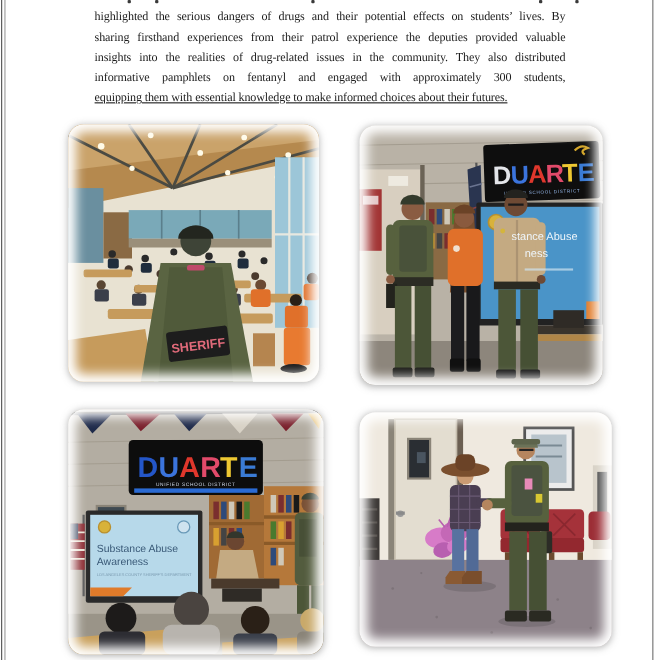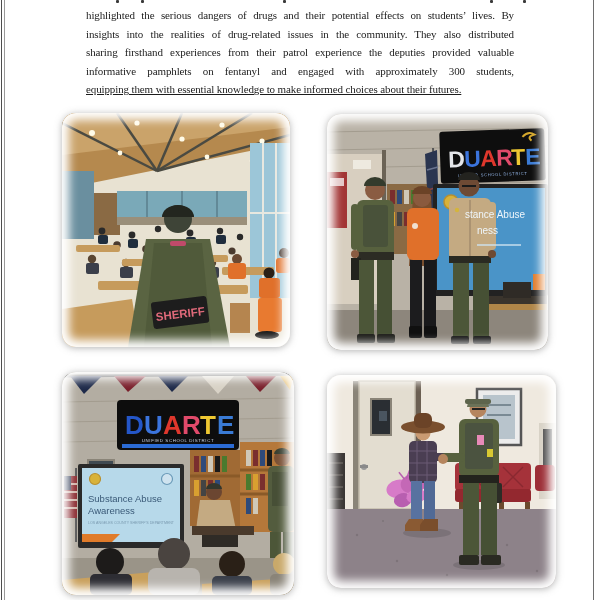--- a/index.html
+++ b/index.html
@@ -43,22 +43,22 @@
   <div class="vline r1"></div>
 
   <div class="remnant" style="left:116px"></div>
   <div class="remnant" style="left:141px"></div>
   <div class="remnant" style="left:283px"></div>
   <div class="remnant" style="left:490px"></div>
   <div class="remnant" style="left:523px"></div>
 
   <div class="para">
     <div class="jline">highlighted the serious dangers of drugs and their potential effects on students’ lives. By</div>
+    <div class="jline">sharing firsthand experiences from their patrol experience the deputies provided valuable</div>
     <div class="jline">insights into the realities of drug-related issues in the community. They also distributed</div>
-    <div class="jline">sharing firsthand experiences from their patrol experience the deputies provided valuable</div>
     <div class="jline">informative pamphlets on fentanyl and engaged with approximately 300 students,</div>
     <div class="jline last">equipping them with essential knowledge to make informed choices about their futures.</div>
   </div>
 
   <div class="photo p1">
     <svg viewBox="0 0 228 234">
       <rect x="0" y="0" width="228" height="234" fill="#e8e2d2"></rect>
 
       <polygon points="0,0 228,0 228,30 0,76" fill="#b5894e"></polygon>
       <polygon points="0,0 228,0 228,14 0,42" fill="#caa36a"></polygon>

